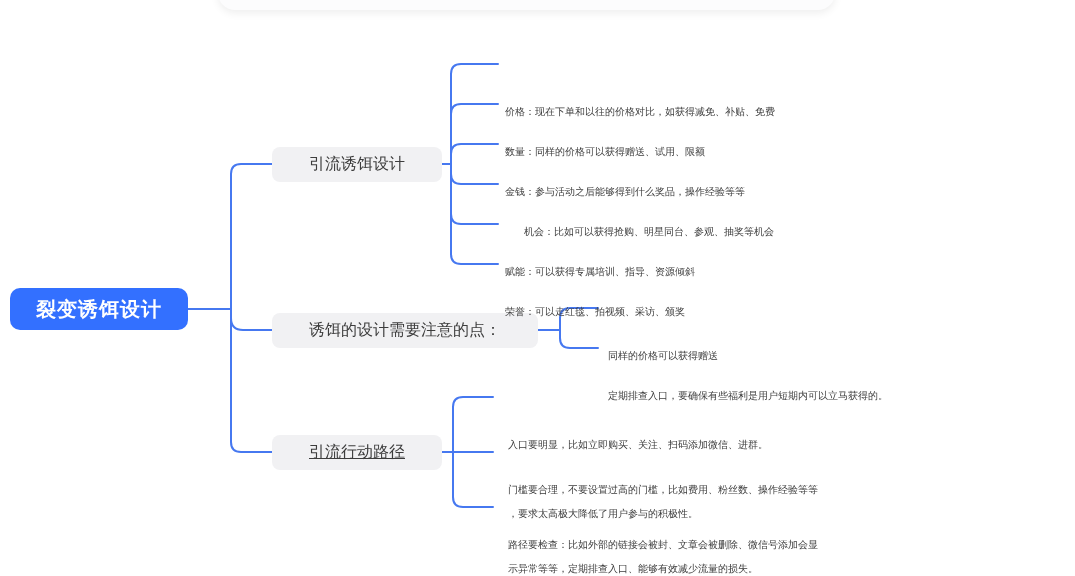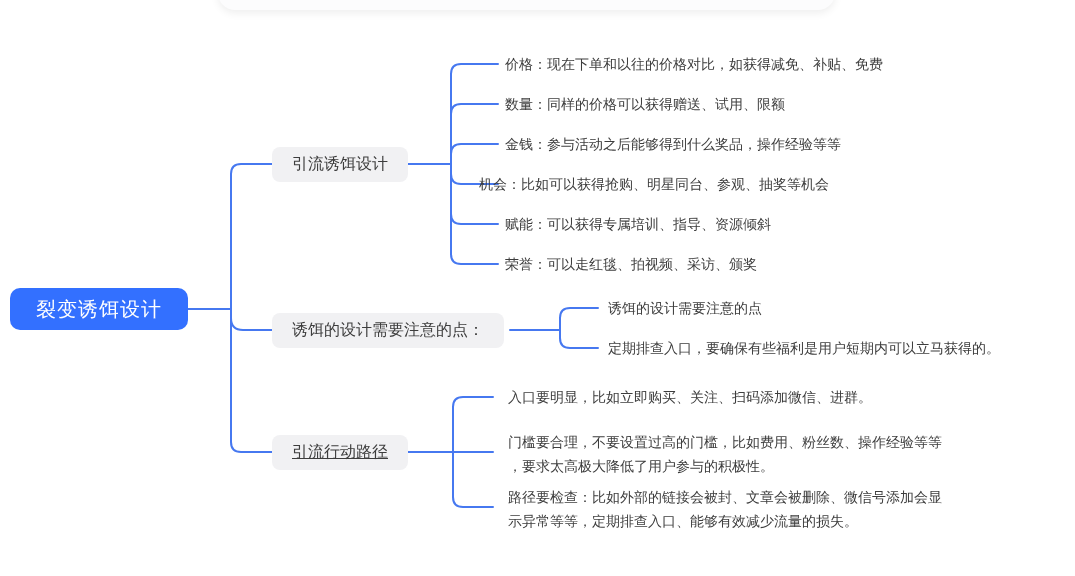--- a/index.html
+++ b/index.html
@@ -33,50 +33,51 @@
     stroke-width: 2;
     stroke-linecap: round;
   }
 
   .root-node {
     position: absolute; left: 10px; top: 288px;
     width: 178px; height: 42px;
     background: var(--root-fill);
     border-radius: 10px;
     color: var(--root-text);
-    font-weight: normal;
+    font-weight: bold;
     font-size: 20px;
     display: flex; align-items: center; justify-content: center;
     letter-spacing: 1px;
     cursor: pointer;
   }
 
   .branch-node {
     position: absolute;
     height: 35px;
     background: var(--branch-fill);
     border-radius: 8px;
     display: flex; align-items: center;
-    padding: 0 20px;
+    padding: 0 37px;
     font-size: 16px;
     color: var(--text);
     white-space: nowrap;
     cursor: pointer;
   }
   .branch-1 { left: 272px; top: 147px; }
   .branch-2 { left: 272px; top: 313px; }
   .branch-3 { left: 272px; top: 435px; text-decoration: underline; }
 
   .child-text {
     position: absolute;
-    font-size: 14px;
+    font-size: 10px;
     line-height: 24px;
     color: var(--text);
     white-space: nowrap;
     cursor: pointer;
+    margin-top: 48px;
   }
 </style>
 </head>
 <body>
 
 <div class="canvas">
 
   <div class="top-panel"></div>
 
   <svg class="edges" width="1075" height="576">
@@ -113,25 +114,25 @@
 
   <div class="root-node">裂变诱饵设计</div>
 
   <div class="branch-node branch-1">引流诱饵设计</div>
   <div class="branch-node branch-2">诱饵的设计需要注意的点：</div>
   <div class="branch-node branch-3">引流行动路径</div>
 
   <div class="child-text" style="left:505px; top:52px">价格：现在下单和以往的价格对比，如获得减免、补贴、免费</div>
   <div class="child-text" style="left:505px; top:92px">数量：同样的价格可以获得赠送、试用、限额</div>
   <div class="child-text" style="left:505px; top:132px">金钱：参与活动之后能够得到什么奖品，操作经验等等</div>
-  <div class="child-text" style="left:479px; top:172px">机会：比如可以获得抢购、明星同台、参观、抽奖等机会</div>
+  <div class="child-text" style="left:524px; top:172px">机会：比如可以获得抢购、明星同台、参观、抽奖等机会</div>
   <div class="child-text" style="left:505px; top:252px">荣誉：可以走红毯、拍视频、采访、颁奖</div>
   <div class="child-text" style="left:505px; top:212px">赋能：可以获得专属培训、指导、资源倾斜</div>
 
-  <div class="child-text" style="left:608px; top:296px">诱饵的设计需要注意的点</div>
+  <div class="child-text" style="left:608px; top:296px">同样的价格可以获得赠送</div>
   <div class="child-text" style="left:608px; top:336px">定期排查入口，要确保有些福利是用户短期内可以立马获得的。</div>
 
   <div class="child-text" style="left:508px; top:385px">入口要明显，比如立即购买、关注、扫码添加微信、进群。</div>
 
   <div class="child-text" style="left:508px; top:485px">
     <div>路径要检查：比如外部的链接会被封、文章会被删除、微信号添加会显</div>
     <div>示异常等等，定期排查入口、能够有效减少流量的损失。</div>
   </div>
 
   <div class="child-text" style="left:508px; top:430px">

